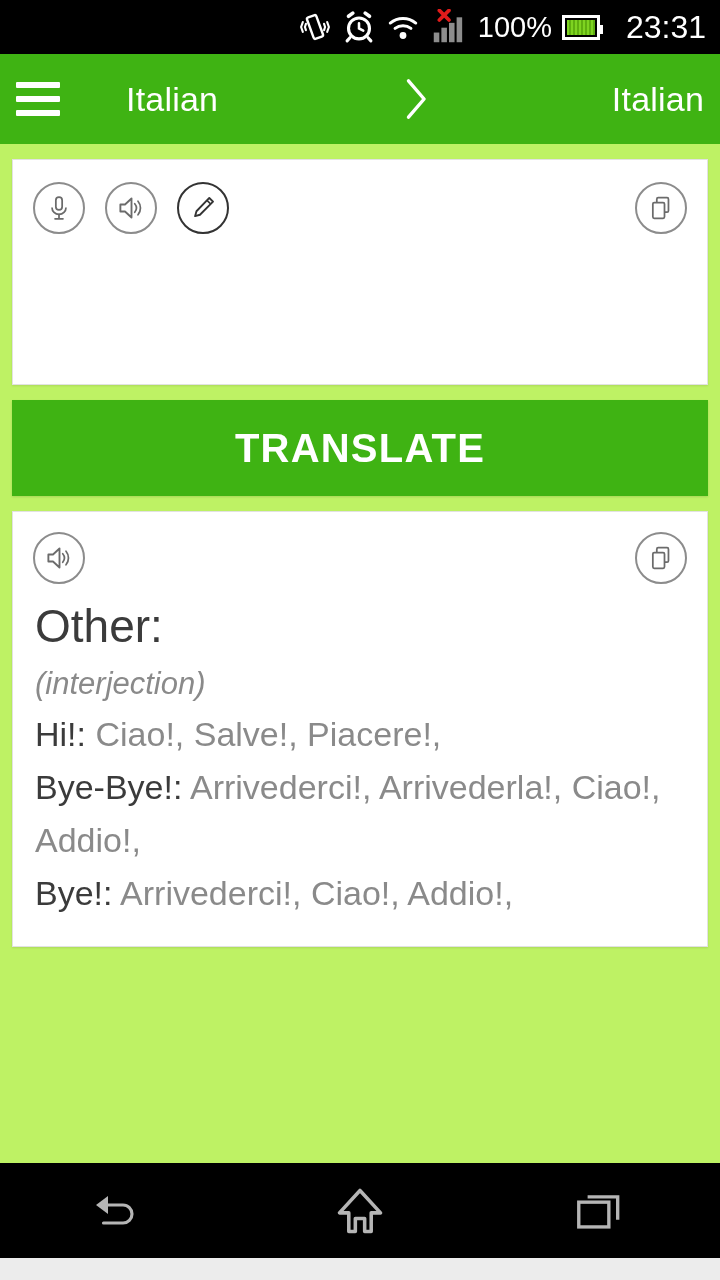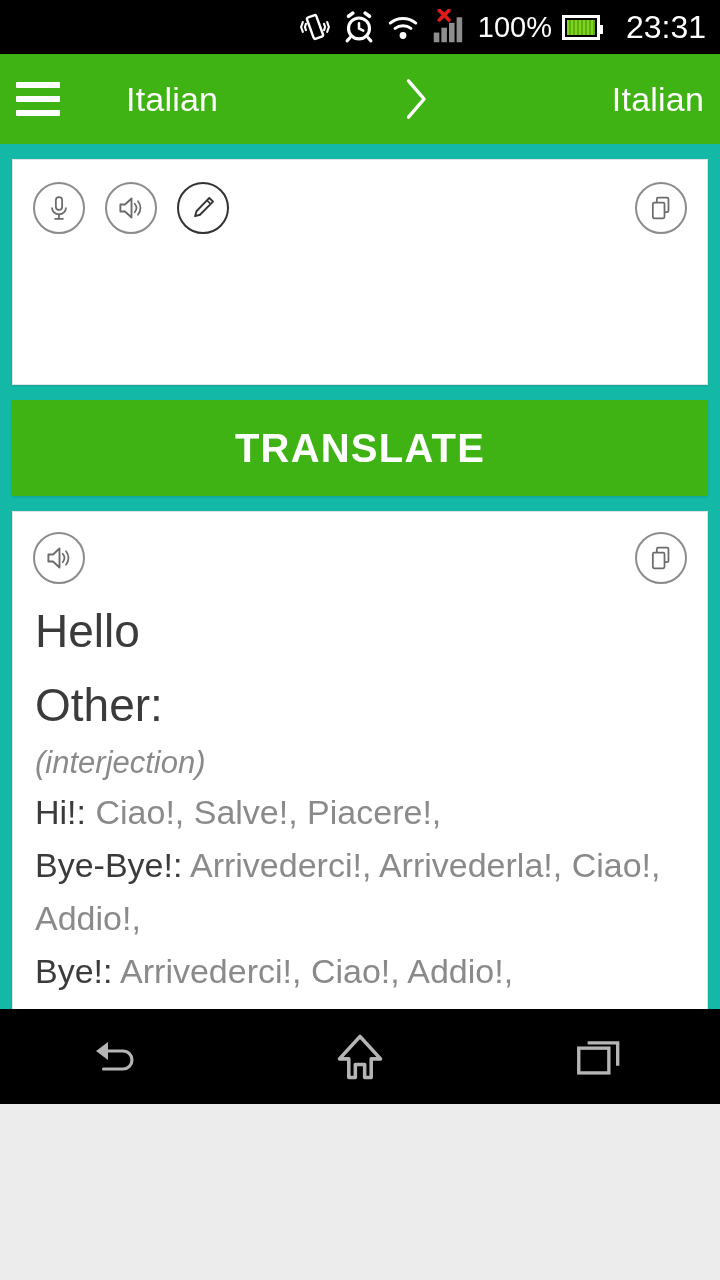--- a/index.html
+++ b/index.html
@@ -2,21 +2,21 @@
 <html><head>
 <meta charset="utf-8">
 <style>
   * { box-sizing: border-box; margin: 0; padding: 0; }
   html, body {
     width: 720px; height: 1280px;
     background: #ececec;
     font-family: "Liberation Sans", sans-serif;
     overflow: hidden;
   }
-  #screen { position: relative; width: 720px; height: 1104px; background: #14b8a6; }
+  #screen { position: relative; width: 720px; height: 1258px; background: #bef264; }
 
   
   .statusbar {
     height: 54px; background: #000; display: flex; align-items: center;
     justify-content: flex-end; padding-right: 14px; gap: 10px;
   }
   .statusbar .sicon { display: flex; align-items: center; }
   .statusbar .battpct {
     color: #fff; font-size: 29px; letter-spacing: 0px; font-weight: 400;
   }
@@ -217,21 +217,20 @@
       </div>
       <div class="spacer"></div>
       <div class="circ noml">
         <svg width="28" height="28" viewBox="0 0 24 24">
           <rect x="8.4" y="3.2" width="10" height="12.4" rx="1.2" fill="none" stroke="#6b6b6b" stroke-width="1.5"></rect>
           <rect x="5" y="7.4" width="10" height="13.4" rx="1.2" fill="#fff" stroke="#6b6b6b" stroke-width="1.5"></rect>
         </svg>
       </div>
     </div>
 
-    <div class="result-main">Hello</div>
 
     <div class="result-body">
       <div class="res-label">Other:</div>
       <div class="res-pos">(interjection)</div>
 
       <div class="res-line">
         <b>Hi!:</b>
         <span>Ciao!, Salve!, Piacere!,</span>
       </div>
       <div class="res-line">

